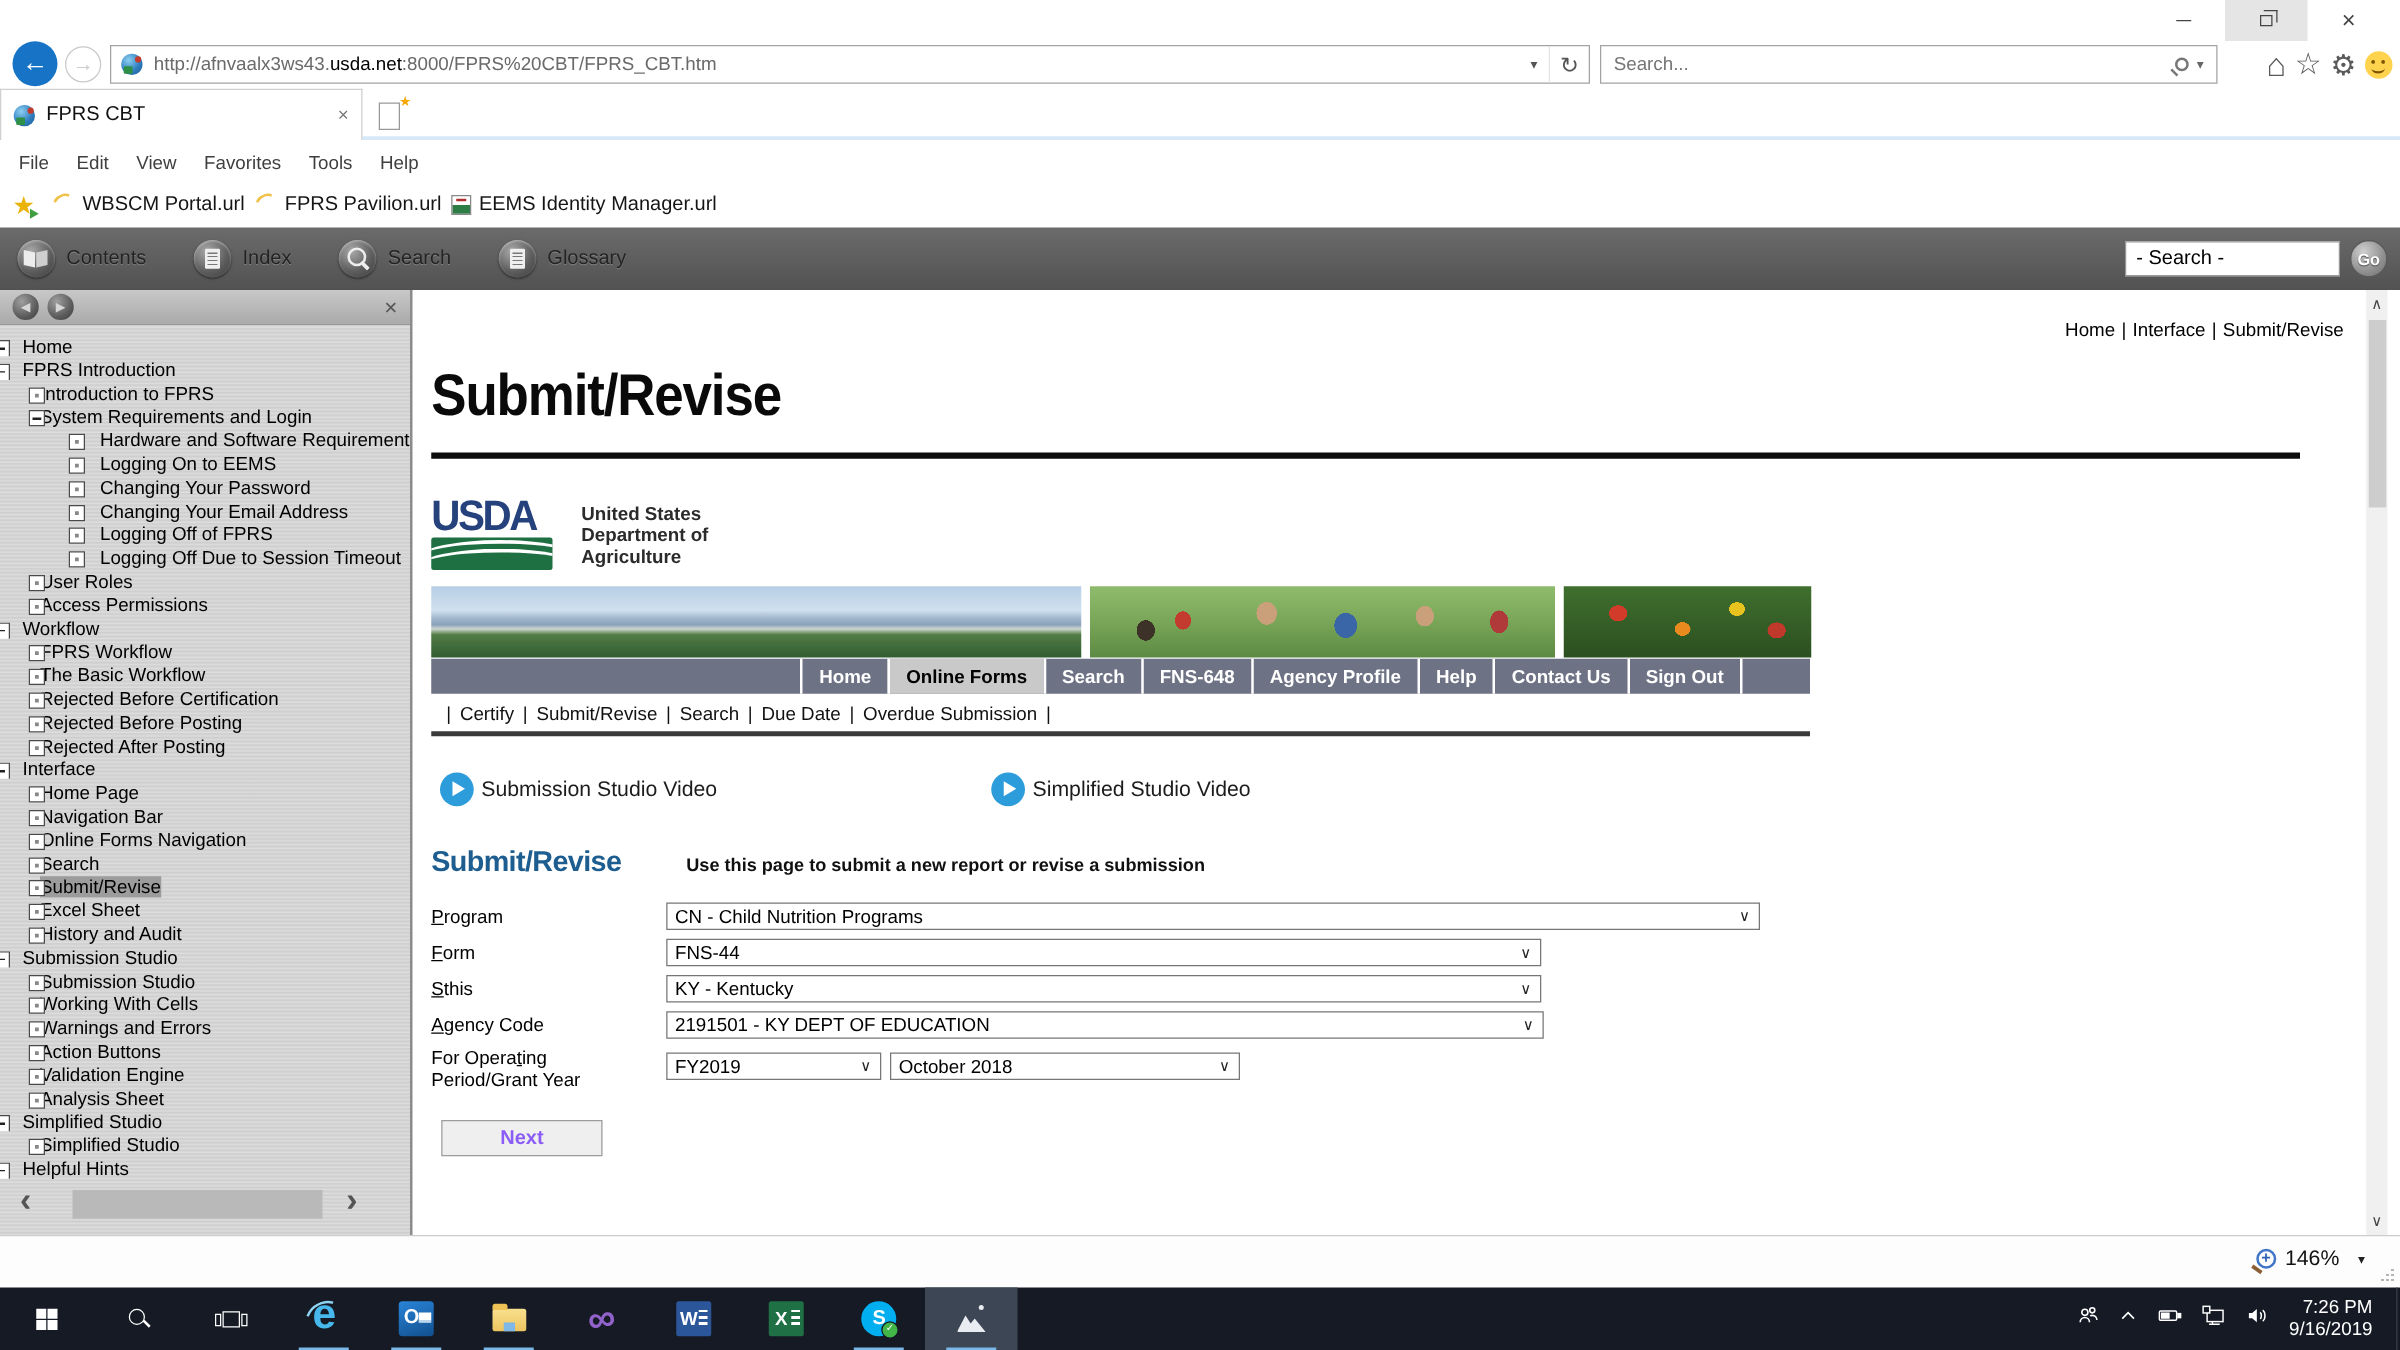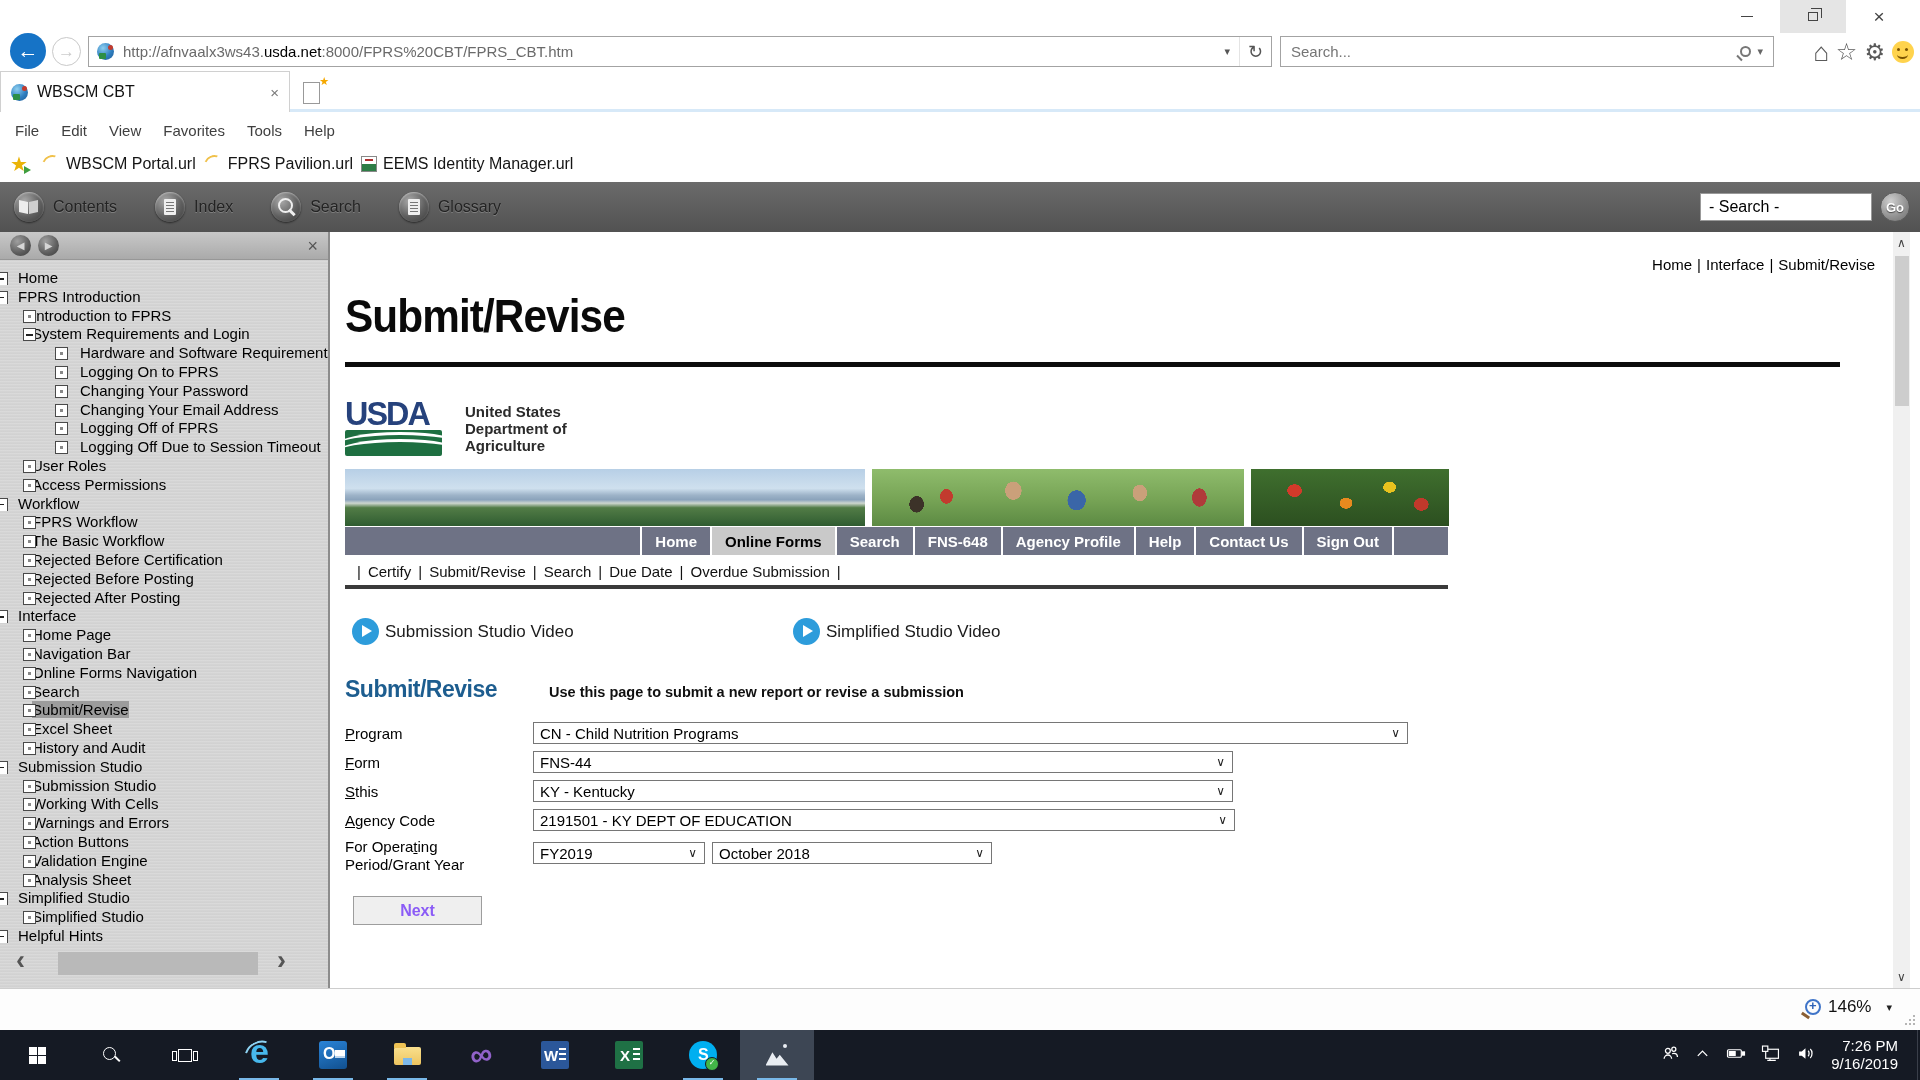--- a/index.html
+++ b/index.html
@@ -281,21 +281,21 @@
 <div class="top-icons">
   <span class="home-icon">⌂</span>
   <span class="star-icon">☆</span>
   <span class="gear-icon">⚙</span>
   <span class="smiley-icon"></span>
 </div>
 
 <div class="tabrow">
   <div class="tab">
     <span class="cbt-icon"></span>
-    <span class="tab-title">WBSCM CBT</span>
+    <span class="tab-title">FPRS CBT</span>
     <span class="tab-close">×</span>
   </div>
   <div class="newtab-btn">
     <span class="newtab-page"></span>
     <span class="newtab-star">★</span>
   </div>
 </div>
 
 <div class="menurow">
     <span class="menu-item">File</span>
@@ -352,21 +352,21 @@
       <span class="side-nav-btn">◀</span>
       <span class="side-nav-btn">▶</span>
       <span class="side-close-icon">×</span>
     </div>
     <div class="tree">
         <div class="tree-row lvl0"><span class="t-icon book-cut-icon"></span><span class="t-label">Home</span></div>
         <div class="tree-row lvl0"><span class="t-icon book-cut-icon"></span><span class="t-label">FPRS Introduction</span></div>
         <div class="tree-row lvl1"><span class="t-icon page-icon"></span><span class="t-label">Introduction to FPRS</span></div>
         <div class="tree-row lvl1"><span class="t-icon minus-box-icon"></span><span class="t-label">System Requirements and Login</span></div>
         <div class="tree-row lvl2"><span class="t-icon page-icon"></span><span class="t-label">Hardware and Software Requirements</span></div>
-        <div class="tree-row lvl2"><span class="t-icon page-icon"></span><span class="t-label">Logging On to FPRS</span></div>
+        <div class="tree-row lvl2"><span class="t-icon page-icon"></span><span class="t-label">Logging On to EEMS</span></div>
         <div class="tree-row lvl2"><span class="t-icon page-icon"></span><span class="t-label">Changing Your Password</span></div>
         <div class="tree-row lvl2"><span class="t-icon page-icon"></span><span class="t-label">Changing Your Email Address</span></div>
         <div class="tree-row lvl2"><span class="t-icon page-icon"></span><span class="t-label">Logging Off of FPRS</span></div>
         <div class="tree-row lvl2"><span class="t-icon page-icon"></span><span class="t-label">Logging Off Due to Session Timeout</span></div>
         <div class="tree-row lvl1"><span class="t-icon page-icon"></span><span class="t-label">User Roles</span></div>
         <div class="tree-row lvl1"><span class="t-icon page-icon"></span><span class="t-label">Access Permissions</span></div>
         <div class="tree-row lvl0"><span class="t-icon book-cut-icon"></span><span class="t-label">Workflow</span></div>
         <div class="tree-row lvl1"><span class="t-icon page-icon"></span><span class="t-label">FPRS Workflow</span></div>
         <div class="tree-row lvl1"><span class="t-icon page-icon"></span><span class="t-label">The Basic Workflow</span></div>
         <div class="tree-row lvl1"><span class="t-icon page-icon"></span><span class="t-label">Rejected Before Certification</span></div>

